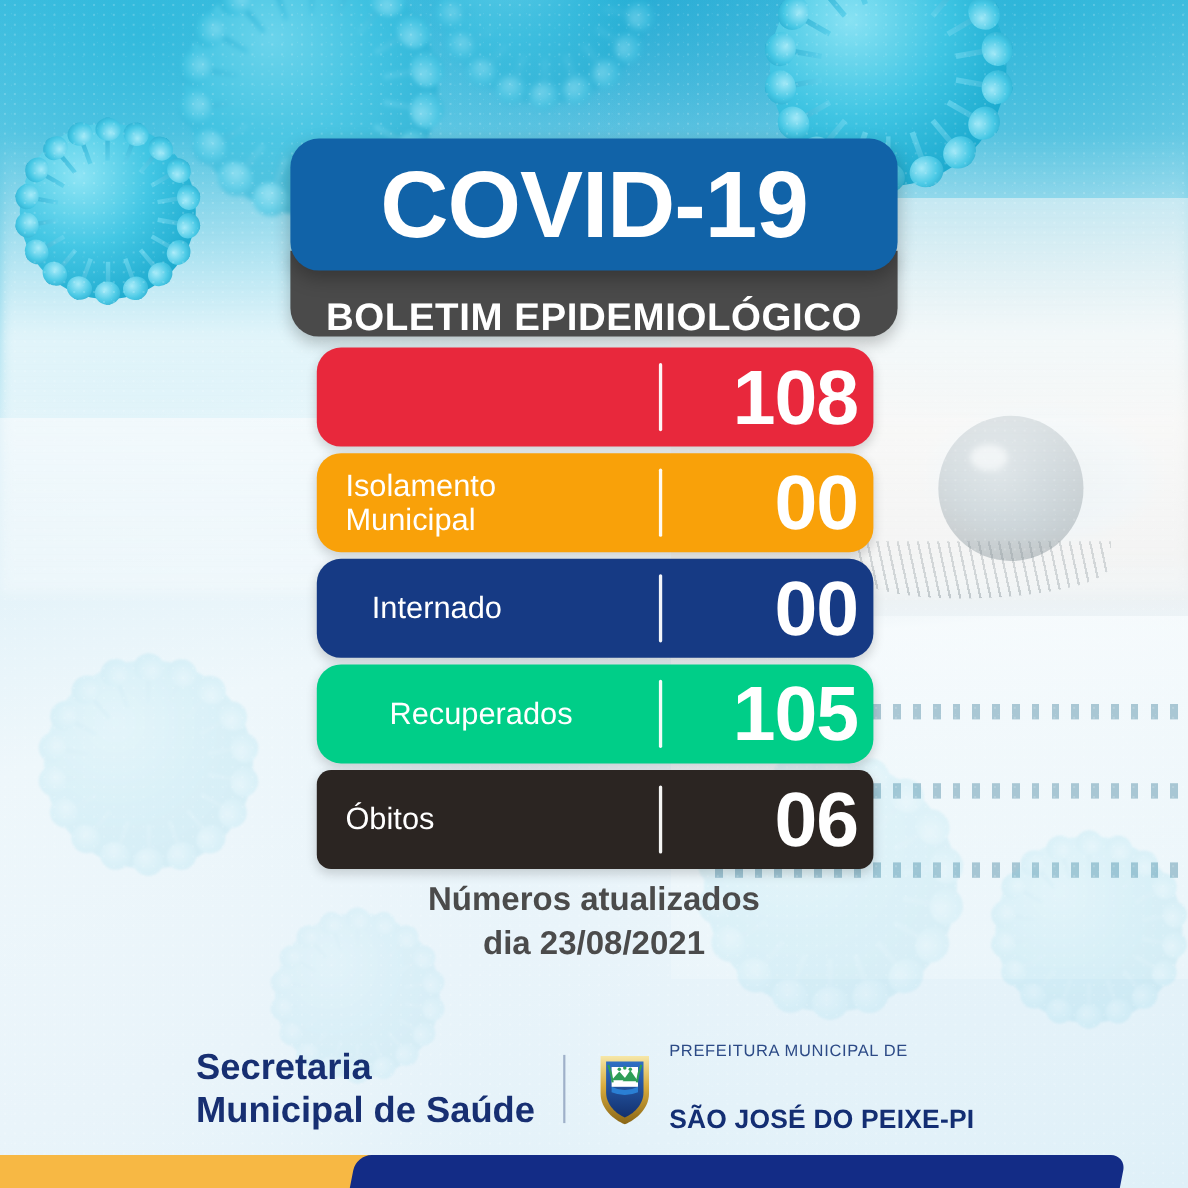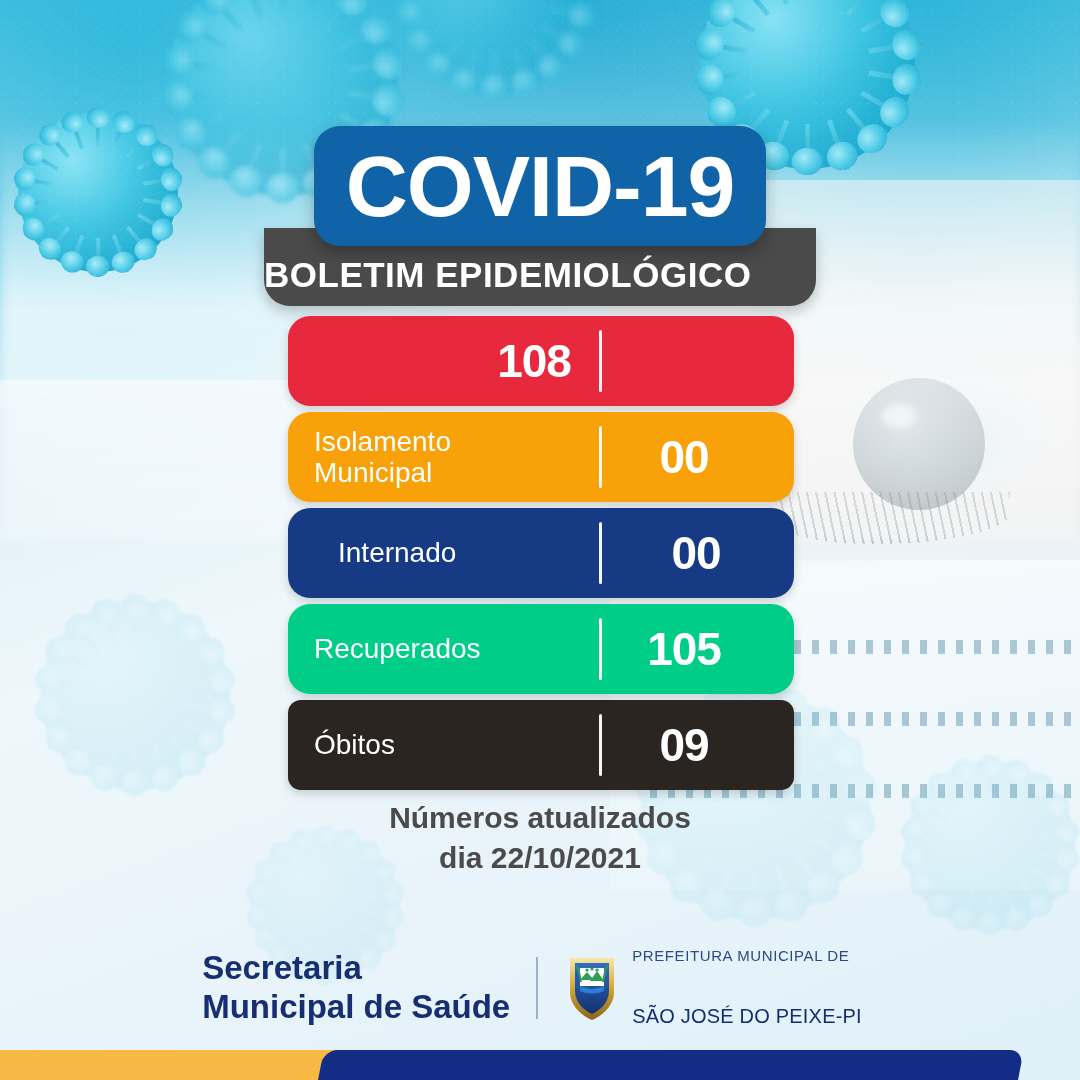--- a/index.html
+++ b/index.html
@@ -101,32 +101,32 @@
     background-size:9px 9px, 13px 13px;
     background-position:0 0, 4px 6px;
   }
 
   
   .header{
     position:absolute;left:50%;transform:translateX(-50%);top:126px;
     width:552px;display:flex;flex-direction:column;align-items:center;z-index:5;
   }
   .title-bar{
-    width:452px;height:120px;border-radius:26px;background:#1163a8;
+    width:552px;height:120px;border-radius:26px;background:#1163a8;
     display:flex;align-items:center;justify-content:center;
     box-shadow:0 7px 16px rgba(0,0,0,.26);position:relative;z-index:3;
   }
   .title-bar span{
     color:#ffffff;font-size:86px;font-weight:bold;letter-spacing:-1px;line-height:1;
     font-family:"Liberation Sans", sans-serif;
   }
   .subtitle-bar{
     width:552px;height:78px;margin-top:-18px;border-radius:0 0 26px 26px;
-    background:#4a4a4a;display:flex;align-items:flex-end;
-    padding-bottom:14px;box-sizing:border-box;box-shadow:0 6px 14px rgba(0,0,0,.22);
+    background:#4a4a4a;display:flex;align-items:flex-end;justify-content:center;
+    box-sizing:border-box;box-shadow:0 6px 14px rgba(0,0,0,.22);
     position:relative;z-index:2;
   }
   .subtitle-bar span{
     color:#ffffff;font-size:35px;font-weight:bold;letter-spacing:.5px;line-height:1;
   }
 
   
   .stats{position:absolute;left:288px;top:316px;width:506px;z-index:5;}
   .stat{
     position:relative;height:90px;border-radius:22px;margin-bottom:6px;
@@ -134,22 +134,22 @@
   }
   .stat .label{
     width:300px;padding-left:26px;box-sizing:border-box;
     color:#ffffff;font-size:28px;line-height:1.12;white-space:pre-line;
   }
   .stat .divider{
     position:absolute;left:311px;top:14px;width:3px;height:62px;
     background:#ffffff;border-radius:2px;opacity:.95;
   }
   .stat .value{
-    flex:1;text-align:center;padding-right:14px;
-    color:#ffffff;font-size:46px;font-weight:bold;letter-spacing:-1px;line-height:1;
+    flex:1;text-align:right;padding-right:14px;
+    color:#ffffff;font-size:70px;font-weight:bold;letter-spacing:-1px;line-height:1;
   }
 
   
   .caption{
     position:absolute;left:0;right:0;top:798px;text-align:center;z-index:5;
     color:#4b4b4b;font-size:30px;font-weight:bold;line-height:1.32;white-space:pre-line;
   }
 
   
   .footer{
@@ -162,21 +162,21 @@
   }
   .foot-sep{width:2px;height:62px;background:#9fb0c9;}
   .brand{display:flex;align-items:center;gap:12px;}
 
   .crest{width:56px;height:68px;position:relative;flex:none;}
   .pref-text{line-height:1.12;}
   .pref-top{
     display:block;color:#2c4a86;font-size:15px;letter-spacing:.6px;
   }
   .pref-city{
-    display:block;color:#132e73;font-size:20px;font-weight:normal;letter-spacing:.2px;margin-top:40px;
+    display:block;color:#132e73;font-size:24px;font-weight:bold;letter-spacing:.2px;margin-top:40px;
   }
 
   
   .strip-orange{
     position:absolute;left:0;bottom:0;width:466px;height:30px;background:#f7b844;z-index:6;
   }
   .strip-blue{
     position:absolute;left:318px;bottom:0;width:700px;height:30px;
     background:#132c86;border-radius:14px 14px 0 0;
     transform:skewX(-11deg);transform-origin:bottom left;z-index:7;
@@ -788,34 +788,34 @@
         <div class="label">Isolamento
 Municipal</div>
         <div class="divider"></div>
         <div class="value">00</div>
       </div>
       <div class="stat" style="background: rgb(22, 58, 132); padding-left: 24px;">
         <div class="label">Internado</div>
         <div class="divider"></div>
         <div class="value">00</div>
       </div>
-      <div class="stat" style="background: rgb(0, 206, 136);">
+      <div class="stat" style="background: rgb(0, 206, 136); padding-left: 40px;">
         <div class="label">Recuperados</div>
         <div class="divider"></div>
         <div class="value">105</div>
       </div>
       <div class="stat" style="background: rgb(43, 37, 34); border-radius: 13px;">
         <div class="label">Óbitos</div>
         <div class="divider"></div>
-        <div class="value">09</div>
+        <div class="value">06</div>
       </div>
     </div>
 
   <div class="caption">Números atualizados
-dia 22/10/2021</div>
+dia 23/08/2021</div>
 
   <div class="footer">
     <div class="sec-name">Secretaria
 Municipal de Saúde</div>
     <div class="foot-sep"></div>
     <div class="brand">
       <div class="crest">
         <svg viewBox="0 0 56 68" width="56" height="68">
           <defs>
             <linearGradient id="goldg" x1="0" y1="0" x2="0" y2="1">

